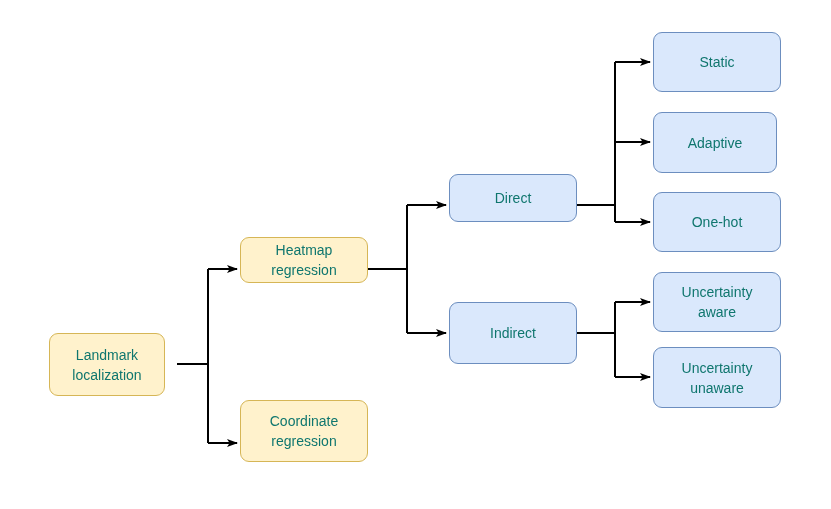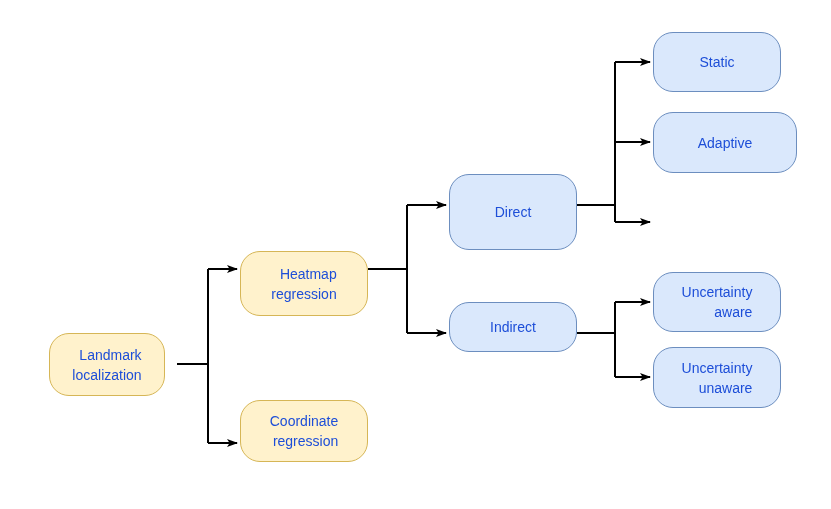--- a/index.html
+++ b/index.html
@@ -19,25 +19,25 @@
     position: absolute;
     left: 0;
     top: 0;
   }
   .node {
     position: absolute;
     box-sizing: border-box;
     display: flex;
     align-items: center;
     justify-content: center;
-    text-align: right;
-    border-radius: 20px;
+    text-align: center;
+    border-radius: 9px;
     font-size: 14px;
     line-height: 20px;
-    color: #1d4ed8;
+    color: #0f766e;
     white-space: pre-line;
     padding: 0 6px;
   }
   .node.yellow {
     background: #fff2cc;
     border: 1.5px solid #d6b656;
   }
   .node.blue {
     background: #dae8fc;
     border: 1.5px solid #6c8ebf;
@@ -70,34 +70,35 @@
 
       <path d="M577,333 H615 M615,302 V377"></path>
       <path d="M615,302 H650" marker-end="url(#arrow)"></path>
       <path d="M615,377 H650" marker-end="url(#arrow)"></path>
     </g>
   </svg>
 
   <div class="node yellow" style="left:49px;  top:333px; width:116px; height:63px">Landmark
 localization</div>
 
-  <div class="node yellow" style="left:240px; top:251px; width:128px; height:65px">Heatmap
+  <div class="node yellow" style="left:240px; top:237px; width:128px; height:46px">Heatmap
 regression</div>
 
   <div class="node yellow" style="left:240px; top:400px; width:128px; height:62px">Coordinate
 regression</div>
 
-  <div class="node blue" style="left:449px; top:174px; width:128px; height:76px">Direct</div>
+  <div class="node blue" style="left:449px; top:174px; width:128px; height:48px">Direct</div>
 
-  <div class="node blue" style="left:449px; top:302px; width:128px; height:50px">Indirect</div>
+  <div class="node blue" style="left:449px; top:302px; width:128px; height:62px">Indirect</div>
 
   <div class="node blue" style="left:653px; top:32px;  width:128px; height:60px">Static</div>
 
-  <div class="node blue" style="left:653px; top:112px; width:144px; height:61px">Adaptive</div>
+  <div class="node blue" style="left:653px; top:112px; width:124px; height:61px">Adaptive</div>
 
+  <div class="node blue" style="left:653px; top:192px; width:128px; height:60px">One-hot</div>
 
   <div class="node blue" style="left:653px; top:272px; width:128px; height:60px">Uncertainty
 aware</div>
 
   <div class="node blue" style="left:653px; top:347px; width:128px; height:61px">Uncertainty
 unaware</div>
 
 </div>
 
 </body></html>

